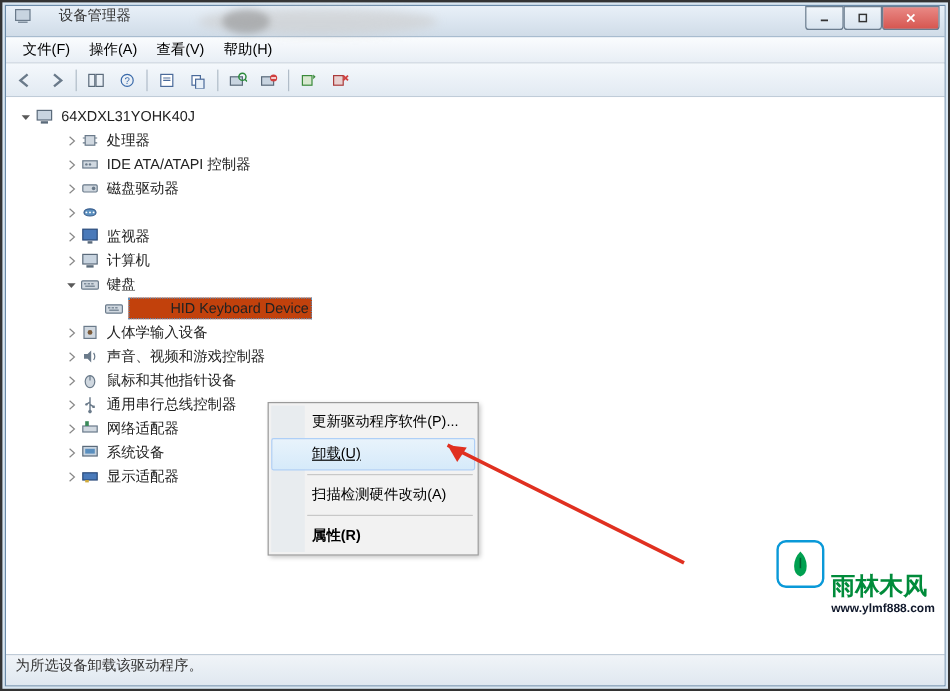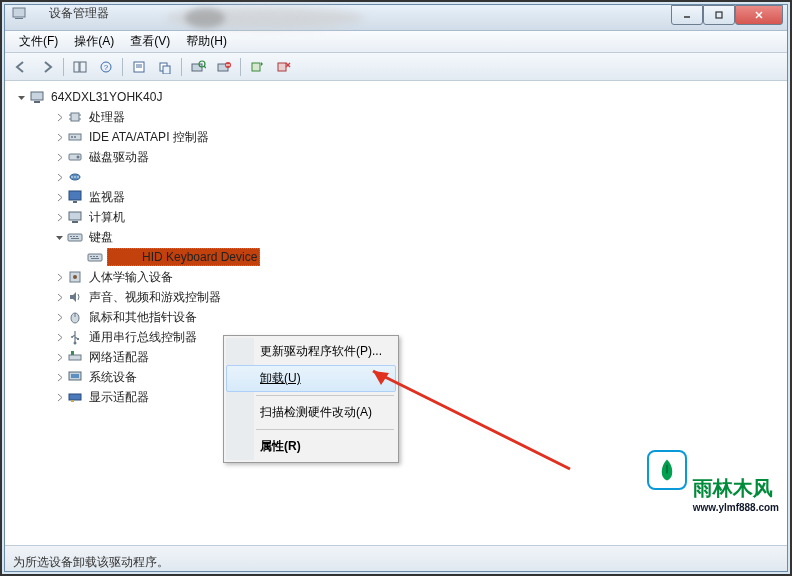--- a/index.html
+++ b/index.html
@@ -40,21 +40,21 @@
 .d3 { padding-left: 46px; }
 
 .context-menu { position: absolute; left: 218px; top: 254px; width: 176px; background: #f2f2f2; border: 1px solid #9a9a9a; box-shadow: 2px 2px 4px rgba(0,0,0,0.25); padding: 2px; font-size: 12px; }
 .ctx-gutter { position: absolute; left: 2px; top: 2px; bottom: 2px; width: 28px; background: #e8ecef; }
 .ctx-item { position: relative; padding: 5px 8px 5px 34px; cursor: pointer; }
 .ctx-item.hover { background: linear-gradient(#e8f3fb,#d6eafa); border: 1px solid #aecff7; border-radius: 2px; padding: 4px 7px 4px 33px; text-decoration: underline; }
 .ctx-sep { height: 1px; background: #c8c8c8; margin: 3px 2px 3px 30px; position: relative; }
 
 .arrow-annot { position: absolute; pointer-events: none; }
 
-.statusbar { height: 26px; background: linear-gradient(#f0f4f8,#e0e8f0); border-top: 1px solid #c0ccd8; display: flex; align-items: flex-end; padding: 0 8px; font-size: 12px; color: #333; }
+.statusbar { height: 26px; background: linear-gradient(#f0f4f8,#e0e8f0); border-top: 1px solid #c0ccd8; display: flex; align-items: flex-start; padding: 0 8px; font-size: 12px; color: #333; }
 
 .watermark { position: absolute; right: 8px; bottom: 32px; display: flex; align-items: center; gap: 6px; }
 .wm-logo { width: 40px; height: 40px; border: 2px solid #0a99d8; border-radius: 8px; background: #fff; display: flex; align-items: center; justify-content: center; }
 .wm-text { display: flex; flex-direction: column; margin-top: 48px; }
 .wm-cn { font-size: 20px; font-weight: bold; color: #008b3a; }
 .wm-url { font-size: 10px; color: #0f172a; font-weight: bold; }
 </style>
 </head>
 <body>
 

